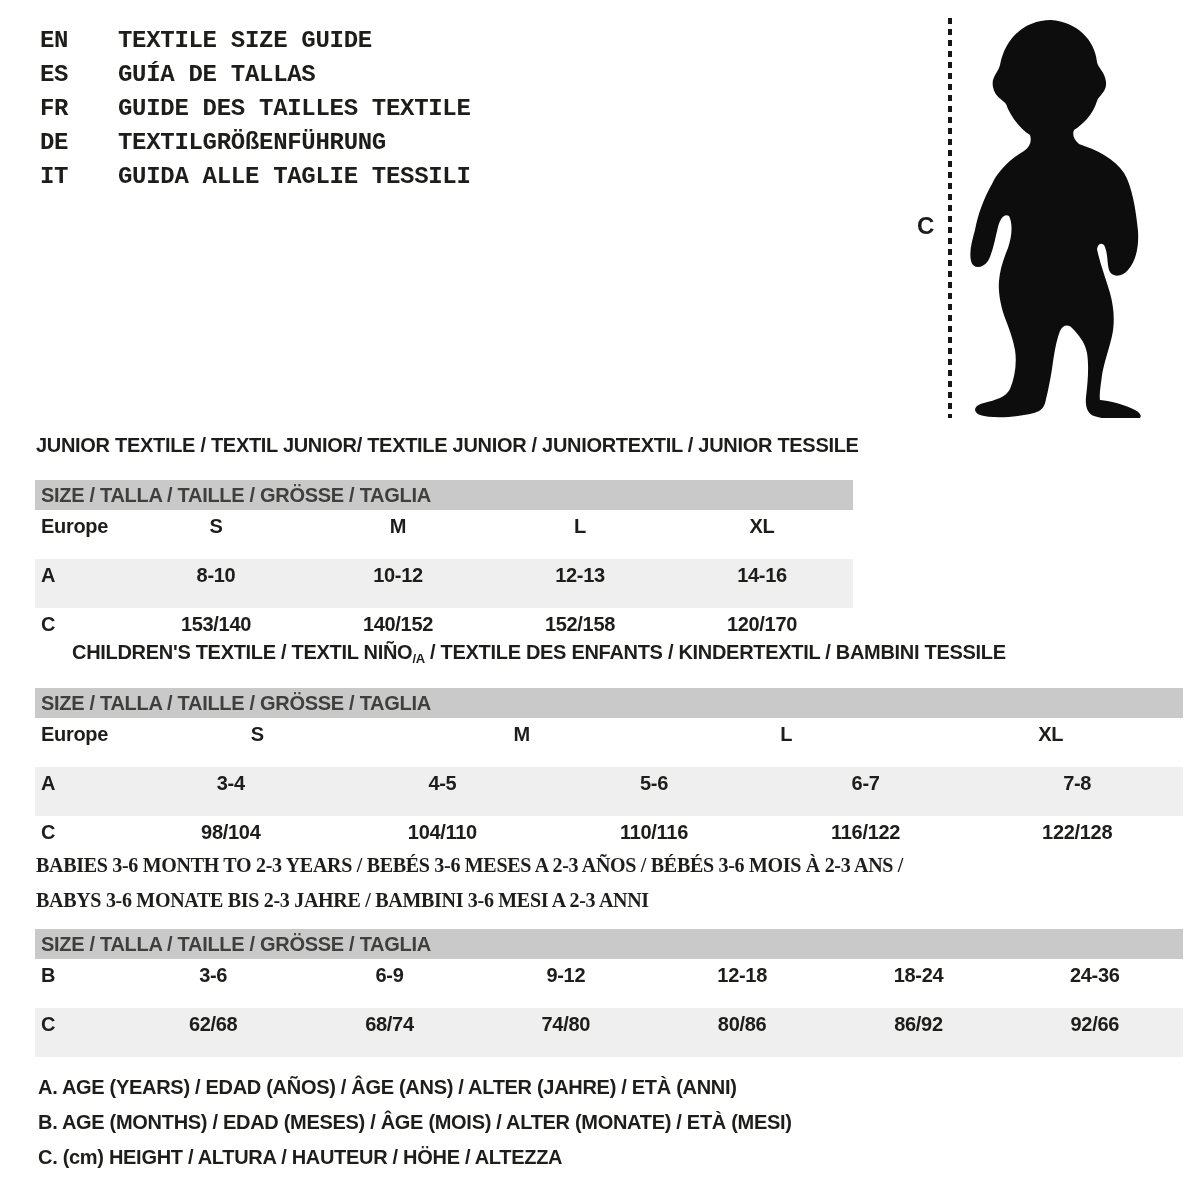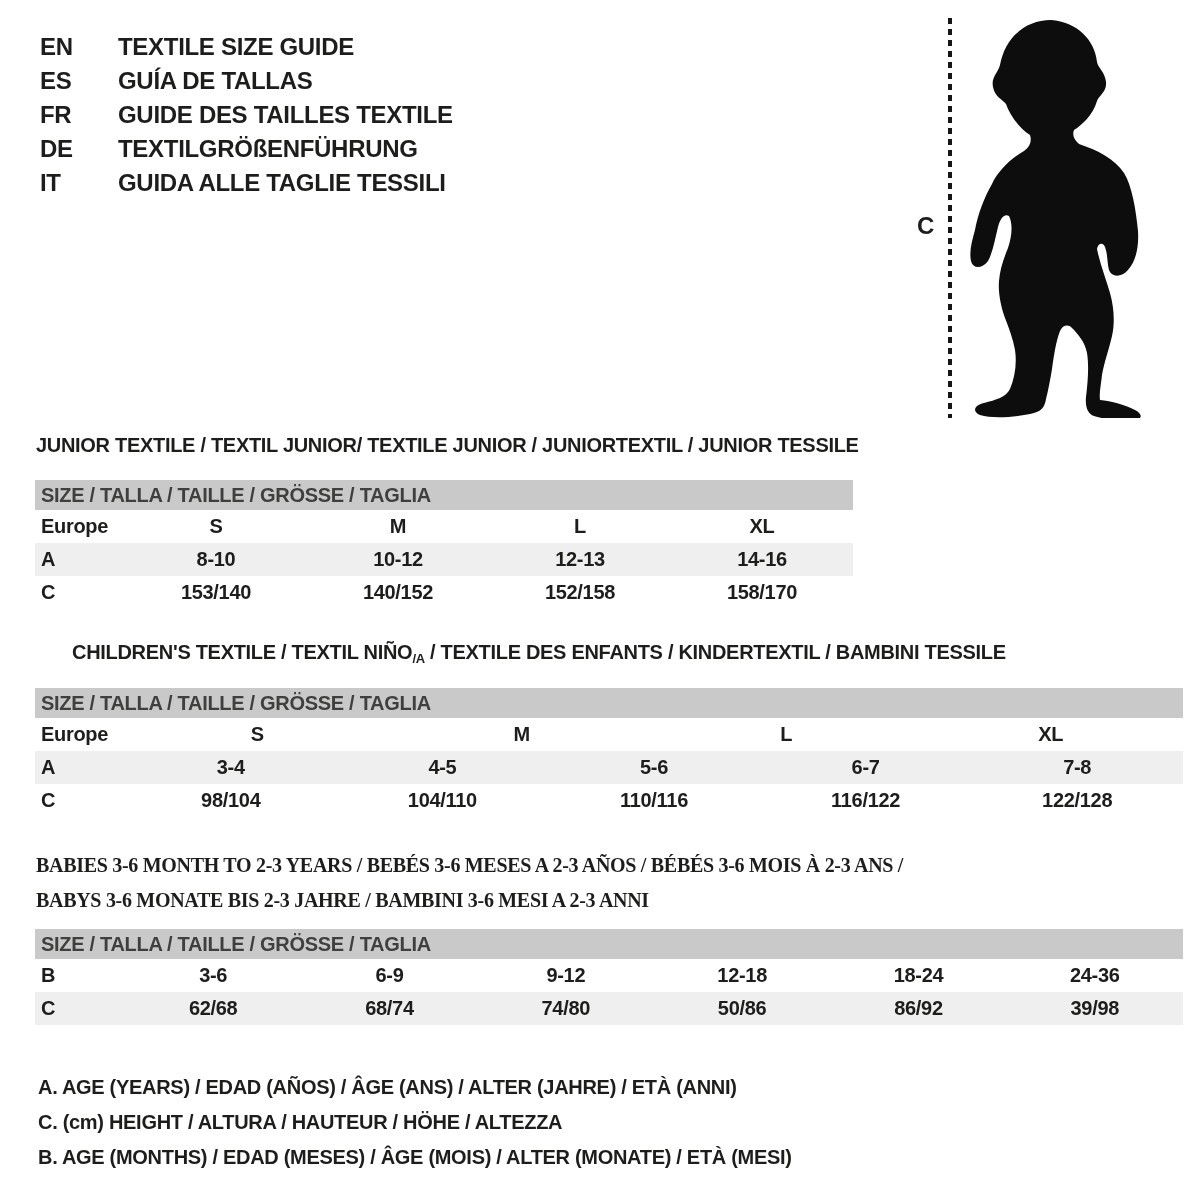--- a/index.html
+++ b/index.html
@@ -6,41 +6,41 @@
     --text:#1d1d1b; --header-bar:#c9c9c9; --row-shade:#efefef; --silhouette:#0d0d0d;
   }
   * { margin:0; padding:0; box-sizing:border-box; }
   html,body { background:#ffffff; }
   .page {
     position:relative; width:1200px; height:1200px; background:#ffffff; overflow:hidden;
     font-family:"Liberation Sans","DejaVu Sans",sans-serif; font-weight:bold;
     color:var(--text); letter-spacing:-0.3px;
   }
   
-  .lang-block { position:absolute; left:40px; top:30px; display:grid; grid-template-columns:78px auto; font-size:24px; line-height:34px; }
+  .lang-block { position:absolute; left:40px; top:24px; display:grid; grid-template-columns:78px auto; font-size:24px; line-height:34px;font-family:Liberation Mono, monospace; }
   .lang-row { display:contents; }
   
   .figure { position:absolute; left:915px; top:16px; width:280px; height:410px; }
   .dash-line { position:absolute; left:33px; top:2px; width:4px; height:400px;
     background:repeating-linear-gradient(to bottom, #161616 0 6px, transparent 6px 11px); }
   .c-label { position:absolute; left:2px; top:196px; font-size:24px; }
   .baby { position:absolute; left:50px; top:2px; width:220px; height:400px; fill:var(--silhouette); }
   
   .sec-title { position:absolute; left:36px; font-size:20px; white-space:nowrap; }
   #junior-title { top:434px; }
   #children-title { top:641px;margin-left:36px; }
   #babies-title { top:848px; line-height:35px;font-family:Liberation Serif, serif; }
   .sub-a { font-size:13px; vertical-align:-4px; }
   
   .table { position:absolute; left:35px; }
   #junior-table { top:480px; width:818px; }
   #children-table { top:688px; width:1148px; }
   #babies-table { top:929px; width:1148px; }
   .t-header { height:30px; line-height:30px; background:var(--header-bar); color:#3f3f3e; padding-left:6px; font-size:20px; }
-  .t-row { display:flex; height:33px; line-height:33px; font-size:20px; }
+  .t-row { display:flex; height:49px; line-height:33px; font-size:20px; }
   .t-row.shaded { background:var(--row-shade); }
   .t-label { flex:0 0 90px; padding-left:6px; }
   .t-cell { flex:1; text-align:center; }
   
   .legend { position:absolute; left:38px; top:1070px; font-size:20px; line-height:35px; }
 </style>
 </head>
 <body>
 
 <div class="page">
@@ -115,21 +115,21 @@
       <span class="t-cell">8-10</span>
       <span class="t-cell">10-12</span>
       <span class="t-cell">12-13</span>
       <span class="t-cell">14-16</span>
     </div>
     <div class="t-row">
       <span class="t-label">C</span>
       <span class="t-cell">153/140</span>
       <span class="t-cell">140/152</span>
       <span class="t-cell">152/158</span>
-      <span class="t-cell">158/170</span>
+      <span class="t-cell">120/170</span>
     </div>
   </div>
 
   <div class="sec-title" id="children-title">
     <span>CHILDREN'S TEXTILE / TEXTIL NIÑO</span><span class="sub-a">/A</span><span> / TEXTILE DES ENFANTS / KINDERTEXTIL / BAMBINI TESSILE</span>
   </div>
   <div class="table" id="children-table">
     <div class="t-header">
       <span>SIZE / TALLA / TAILLE / GRÖSSE / TAGLIA</span>
     </div>
@@ -173,25 +173,25 @@
       <span class="t-cell">9-12</span>
       <span class="t-cell">12-18</span>
       <span class="t-cell">18-24</span>
       <span class="t-cell">24-36</span>
     </div>
     <div class="t-row shaded">
       <span class="t-label">C</span>
       <span class="t-cell">62/68</span>
       <span class="t-cell">68/74</span>
       <span class="t-cell">74/80</span>
-      <span class="t-cell">50/86</span>
+      <span class="t-cell">80/86</span>
       <span class="t-cell">86/92</span>
-      <span class="t-cell">39/98</span>
+      <span class="t-cell">92/66</span>
     </div>
   </div>
 
   <div class="legend">
     <div>A. AGE (YEARS) / EDAD (AÑOS) / ÂGE (ANS) / ALTER (JAHRE) / ETÀ (ANNI)</div>
+    <div>B. AGE (MONTHS) / EDAD (MESES) / ÂGE (MOIS) / ALTER (MONATE) / ETÀ (MESI)</div>
     <div>C. (cm) HEIGHT / ALTURA / HAUTEUR / HÖHE / ALTEZZA</div>
-    <div>B. AGE (MONTHS) / EDAD (MESES) / ÂGE (MOIS) / ALTER (MONATE) / ETÀ (MESI)</div>
   </div>
 
 </div>
 
 </body></html>

